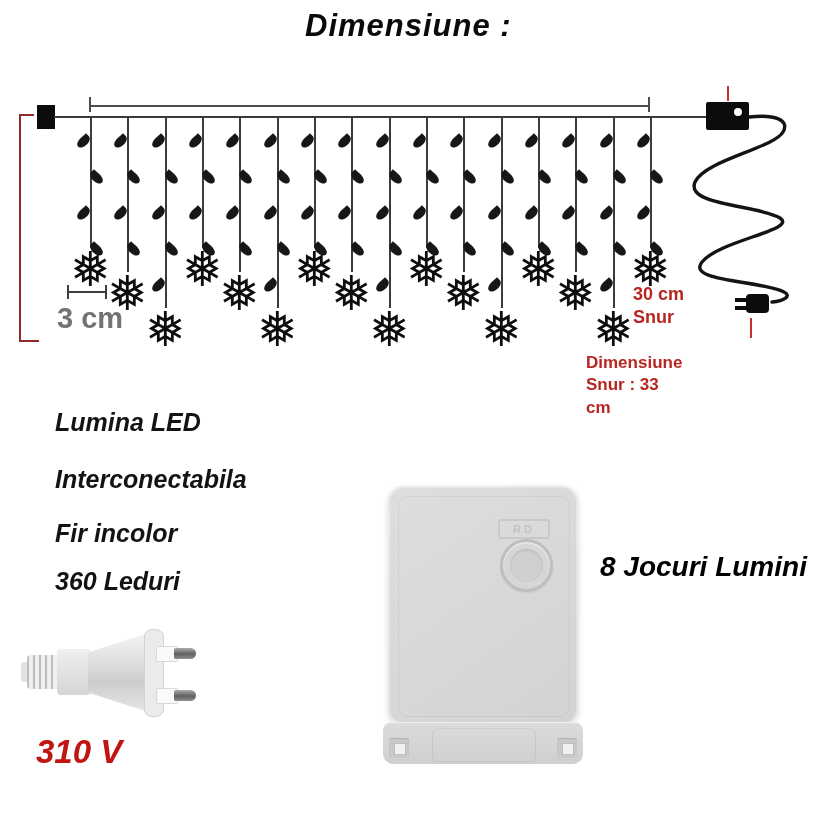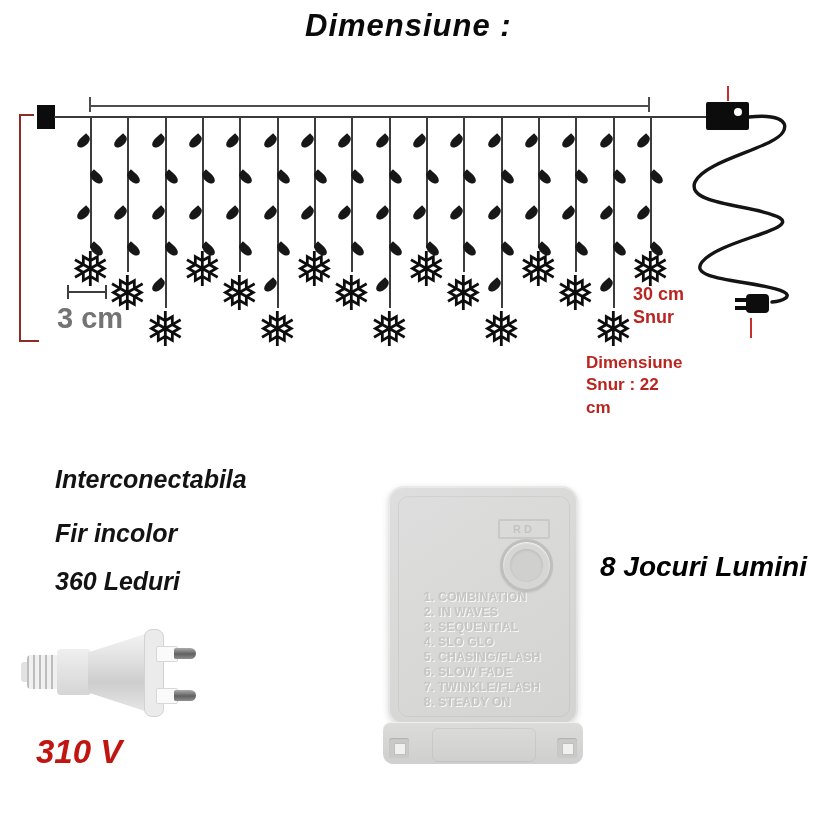--- a/index.html
+++ b/index.html
@@ -230,66 +230,57 @@
     </div>
 
   <div class="abs cm-line"></div>
   <div class="abs cm-tick a"></div>
   <div class="abs cm-tick b"></div>
   <div class="abs cm-label">3 cm</div>
 
   <div class="abs note snur20">30 cm
 Snur</div>
   <div class="abs note snur25">Dimensiune
-Snur : 22
+Snur : 33
 cm</div>
 
   <svg class="abs cord-svg" width="125" height="215" viewBox="0 0 125 215">
     <path d="M 69 17
              C 95 14, 110 20, 103 32
              C 94 48, 25 60, 15 82
              C 5 106, 80 105, 100 118
              C 118 130, 40 140, 22 162
              C 6 182, 80 180, 104 192
              C 112 196, 104 201, 92 202" fill="none" stroke="#141414" stroke-width="3.4" stroke-linecap="round"></path>
   </svg>
   <div class="abs diag-plug"></div>
   <div class="abs diag-prong p1"></div>
   <div class="abs diag-prong p2"></div>
 
+  <div class="abs feature f1">Lumina LED</div>
   <div class="abs feature f2">Interconectabila</div>
   <div class="abs feature f3">Fir incolor</div>
   <div class="abs feature f4">360 Leduri</div>
 
   <div class="abs rib-tip"></div>
   <div class="abs rib"></div>
   <div class="abs plug-neck"></div>
   <div class="abs plug-cone"></div>
   <div class="abs plug-face"></div>
   <div class="abs prong-base u"></div>
   <div class="abs prong-base d"></div>
   <div class="abs prong-metal u"></div>
   <div class="abs prong-metal d"></div>
   <div class="abs voltage">310 V</div>
 
   <div class="abs ctrl-body"></div>
   <div class="abs ctrl-inner"></div>
   <div class="abs ctrl-logo">RD</div>
   <div class="abs ctrl-btn-outer"></div>
   <div class="abs ctrl-btn-inner"></div>
-  <div class="abs modes">
-      <div class="mode-line">1. COMBINATION</div>
-      <div class="mode-line">2. IN WAVES</div>
-      <div class="mode-line">3. SEQUENTIAL</div>
-      <div class="mode-line">4. SLO GLO</div>
-      <div class="mode-line">5. CHASING/FLASH</div>
-      <div class="mode-line">6. SLOW FADE</div>
-      <div class="mode-line">7. TWINKLE/FLASH</div>
-      <div class="mode-line">8. STEADY ON</div>
-    </div>
   <div class="abs flange"></div>
   <div class="abs flange-recess"></div>
   <div class="abs screw-tab l"></div>
   <div class="abs screw-tab r"></div>
   <div class="abs screw-hole l"></div>
   <div class="abs screw-hole r"></div>
   <div class="abs modes-label">8 Jocuri Lumini</div>
 
 </div>
 

